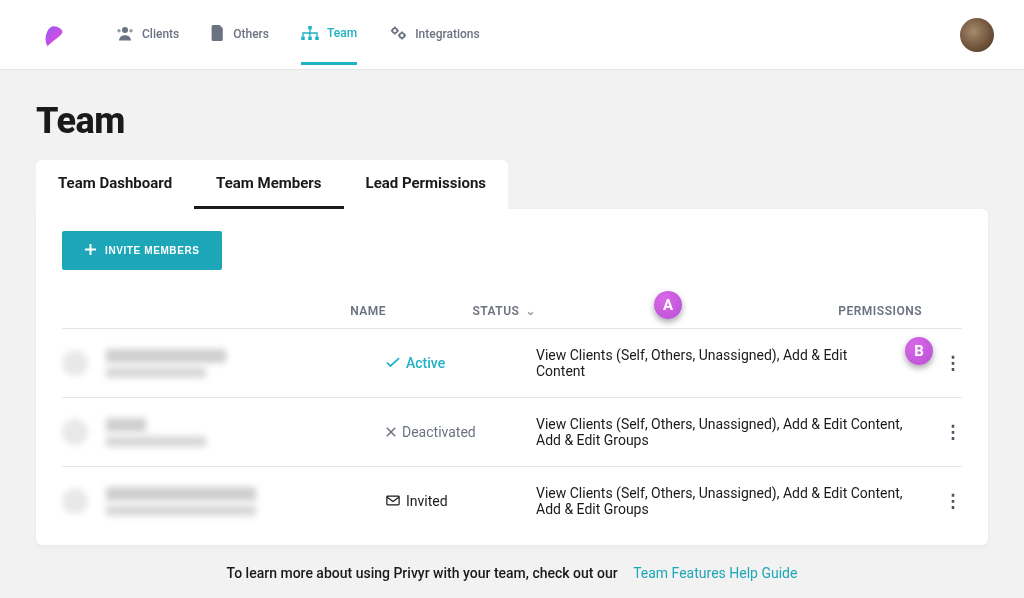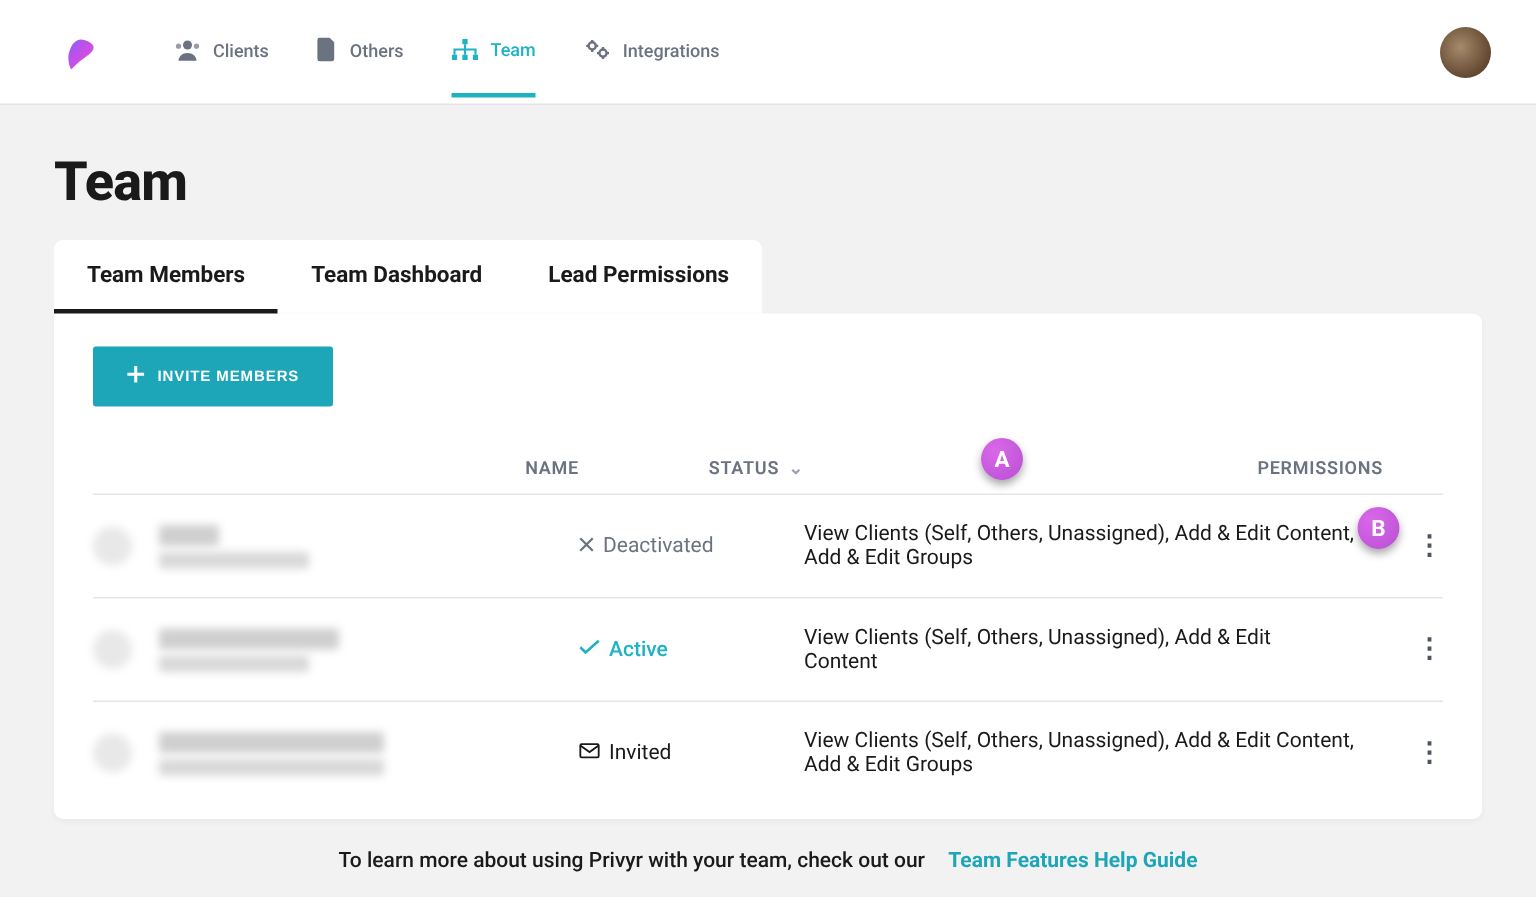--- a/index.html
+++ b/index.html
@@ -218,21 +218,21 @@
     .footer-note {
       text-align: center;
       padding: 20px 0;
       font-size: 14px;
       color: #1a1a1a;
       font-weight: 500;
     }
     .footer-note a {
       color: #1ca6b8;
       text-decoration: none;
-      font-weight: 700;
+      font-weight: 400;
       margin-left: 12px;
     }
   </style>
 </head>
 <body>
 
 <div class="topnav">
   <div class="logo">
     <svg viewBox="0 0 32 32" width="30" height="30">
       <defs>
@@ -288,22 +288,22 @@
       <span>Integrations</span>
     </div>
   </div>
   <div class="avatar"></div>
 </div>
 
 <div class="page">
   <h1 class="page-title">Team</h1>
 
   <div class="tabs">
+    <div class="tab">Team Dashboard</div>
     <div class="tab active">Team Members</div>
-    <div class="tab">Team Dashboard</div>
     <div class="tab">Lead Permissions</div>
   </div>
 
   <div class="card">
     <div class="card-header">
       <button class="invite-btn">
         <span>
           <svg width="13" height="13" viewBox="0 0 14 14" fill="none" stroke="currentColor" stroke-width="2.2">
               <path d="M7 1v12M1 7h12"></path>
             </svg>
@@ -324,55 +324,55 @@
             <th class="col-perms">Permissions</th>
             <th class="col-actions"></th>
           </tr>
         </thead>
         <tbody>
           <tr>
             <td class="col-avatar">
                 <div class="row-avatar"></div>
               </td>
             <td class="col-name">
+              <div class="blur-name"></div>
+              <div class="blur-email"></div>
+            </td>
+            <td class="col-status">
+              <span class="status-active">
+                <span>
+                  <svg width="14" height="11" viewBox="0 0 16 12" fill="none" stroke="#1eb2c4" stroke-width="2">
+                      <path d="M1 6l4 4L15 1"></path>
+                    </svg>
+                </span>
+                <span>Active</span>
+              </span>
+            </td>
+            <td class="col-perms" style="padding-right:38px;">View Clients (Self, Others, Unassigned), Add &amp; Edit Content</td>
+            <td class="col-actions"><span class="kebab">⋮</span></td>
+          </tr>
+          <tr>
+            <td class="col-avatar">
+                <div class="row-avatar"></div>
+              </td>
+            <td class="col-name">
               <div class="blur-name w2"></div>
               <div class="blur-email"></div>
             </td>
             <td class="col-status">
               <span class="status-deactivated">
                 <span>
                   <svg width="10" height="10" viewBox="0 0 12 12" fill="none" stroke="#6b7280" stroke-width="1.8">
                       <path d="M1 1l10 10M11 1L1 11"></path>
                     </svg>
                 </span>
                 <span>Deactivated</span>
               </span>
             </td>
             <td class="col-perms">View Clients (Self, Others, Unassigned), Add &amp; Edit Content, Add &amp; Edit Groups</td>
-            <td class="col-actions"><span class="kebab">⋮</span></td>
-          </tr>
-          <tr>
-            <td class="col-avatar">
-                <div class="row-avatar"></div>
-              </td>
-            <td class="col-name">
-              <div class="blur-name"></div>
-              <div class="blur-email"></div>
-            </td>
-            <td class="col-status">
-              <span class="status-active">
-                <span>
-                  <svg width="14" height="11" viewBox="0 0 16 12" fill="none" stroke="#1eb2c4" stroke-width="2">
-                      <path d="M1 6l4 4L15 1"></path>
-                    </svg>
-                </span>
-                <span>Active</span>
-              </span>
-            </td>
-            <td class="col-perms" style="padding-right:38px;">View Clients (Self, Others, Unassigned), Add &amp; Edit Content</td>
             <td class="col-actions"><span class="kebab">⋮</span></td>
           </tr>
           <tr>
             <td class="col-avatar">
                 <div class="row-avatar"></div>
               </td>
             <td class="col-name">
               <div class="blur-name w3"></div>
               <div class="blur-email w3"></div>
             </td>

